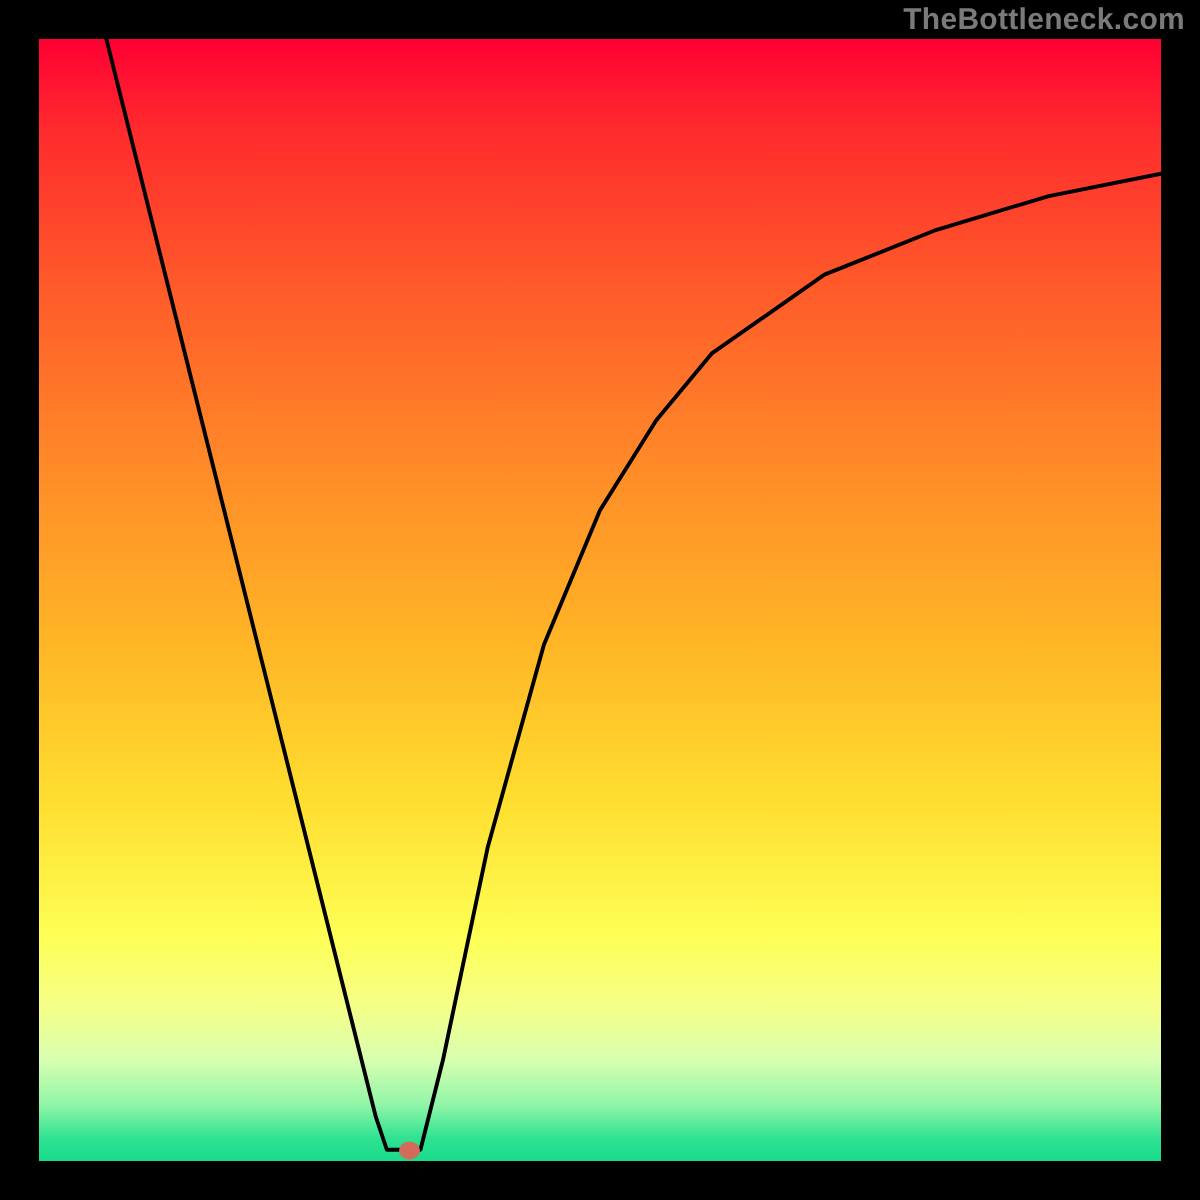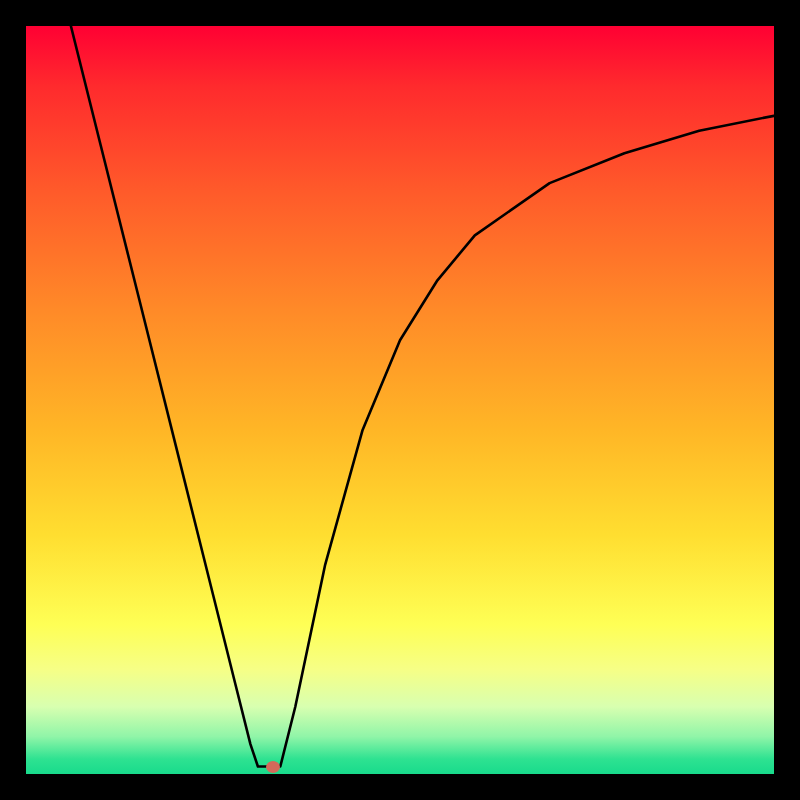--- a/index.html
+++ b/index.html
@@ -66,20 +66,21 @@
     border-radius: 50%;
     z-index: 3;
     transform: translate(-50%, -50%);
   }
 </style>
 </head>
 <body>
 
 <div class="frame">
 
+  <div class="watermark">TheBottleneck.com</div>
 
   <div class="plot">
 
     <svg class="curve" viewBox="0 0 748 748" preserveAspectRatio="none">
       <path id="curve-path" fill="none" stroke="#000" stroke-width="2.6" stroke-linecap="round" stroke-linejoin="round" d="M 44.9 0.0 L 74.8 119.7 L 112.2 269.3 L 149.6 418.9 L 187.0 568.5 L 209.4 658.2 L 224.4 718.1 L 231.9 740.5 L 231.9 740.5 L 239.4 740.5 L 246.8 740.5 L 254.3 740.5 L 254.3 740.5 L 269.3 680.7 L 299.2 538.6 L 336.6 403.9 L 374.0 314.2 L 411.4 254.3 L 448.8 209.4 L 523.6 157.1 L 598.4 127.2 L 673.2 104.7 L 748.0 89.8 "></path>
     </svg>
 
     <div class="marker" id="min-marker" style="left: 246.84px; top: 740.52px;"></div>
 
   </div>

